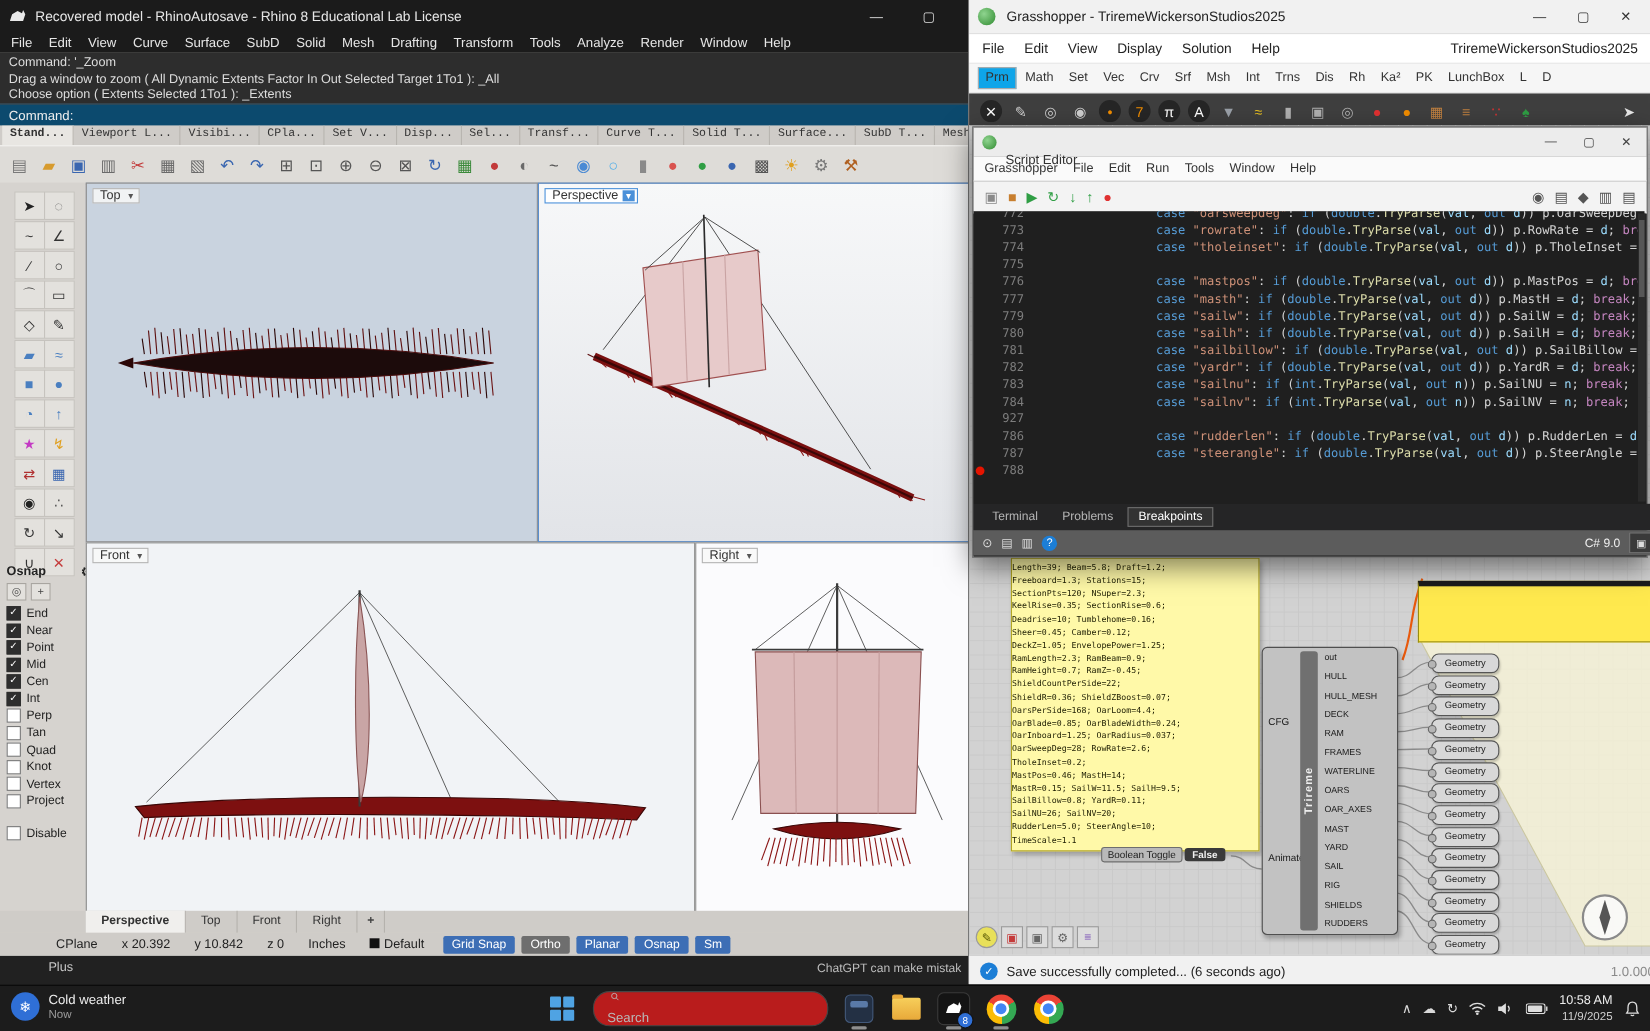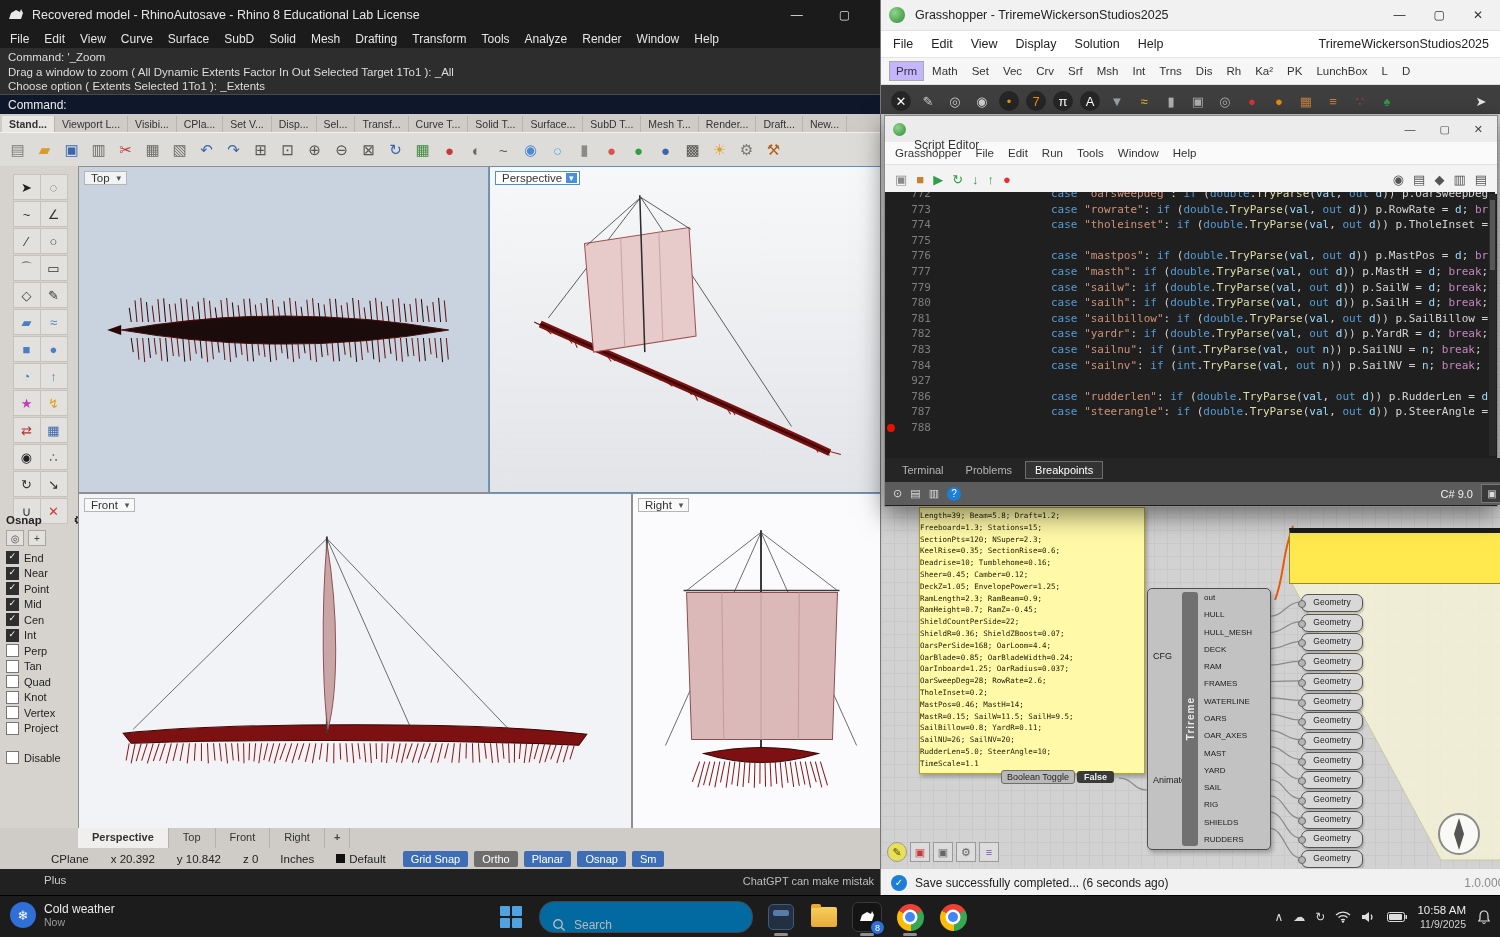--- a/index.html
+++ b/index.html
@@ -9,23 +9,23 @@
 
   
   #rhino{left:0;top:0;width:880px;height:895px;background:#d6d3cf;}
   .r-title{left:0;top:0;right:0;height:30px;background:#1b1b1b;display:flex;align-items:center;padding:0 8px;}
   .r-title-text{font-size:12.5px;color:#e6e6e6;margin-left:8px;white-space:nowrap;}
   .r-winbtns{margin-left:auto;display:flex;gap:36px;margin-right:22px;font-size:12px;color:#ddd;}
   .r-menu{left:0;top:30px;right:0;height:18px;background:#1b1b1b;display:flex;gap:15px;padding-left:10px;align-items:center;}
   .r-mi{color:#e6e6e6;font-size:12px;white-space:nowrap;}
   .r-hist{left:0;top:48px;right:0;height:46px;background:#2d2d2d;padding:2px 8px;overflow:hidden;}
   .r-cline{font-size:11.5px;line-height:14.5px;color:#ddd;white-space:nowrap;}
-  .r-cmdline{left:0;top:94px;right:0;height:20px;background:#0f172a;border-top:1px solid #4a4a4a;color:#eee;
+  .r-cmdline{left:0;top:94px;right:0;height:20px;background:#0c4a6e;border-top:1px solid #4a4a4a;color:#eee;
     font-size:12px;display:flex;align-items:center;padding-left:8px;gap:6px;}
-  .r-ttabs{left:0;top:114px;right:0;height:18px;background:#cfccc8;display:flex;align-items:flex-end;padding-left:2px;overflow:hidden;}
+  .r-ttabs{left:0;top:114px;right:0;height:18px;background:#cfccc8;display:flex;padding-left:2px;overflow:hidden;font-family:Liberation Mono, monospace;}
   .r-ttab{font-size:10.5px;color:#333;padding:2px 7px;border-right:1px solid #b8b5b0;white-space:nowrap;}
   .r-ttab.active{background:#e8e6e2;font-weight:bold;}
   .r-icons{left:0;top:132px;right:0;height:34px;background:#dedcd8;border-bottom:1px solid #a8a5a0;border-top:1px solid #f4f3f1;
     display:flex;align-items:center;gap:4px;padding:0 6px;overflow:hidden;}
   .r-ic{width:23px;height:24px;display:flex;align-items:center;justify-content:center;font-size:15px;flex:none;}
   .r-rail{left:0;top:166px;width:78px;bottom:67px;background:#d6d3cf;}
   .r-palette{display:grid;grid-template-columns:26px 26px;justify-content:center;gap:1px;padding-top:8px;}
   .p-ic{width:26px;height:24px;display:flex;align-items:center;justify-content:center;font-size:13px;background:#e3e1dd;border:1px solid #c6c3be;}
   .r-osnap{position:absolute;left:0;top:344px;width:78px;padding:2px 6px;}
   .os-head{display:flex;justify-content:space-between;align-items:center;font-size:11.5px;color:#222;font-weight:bold;height:16px;}
@@ -68,21 +68,21 @@
   .g-title{height:30px;background:#f1f1f1;display:flex;align-items:center;padding:0 8px;border-bottom:1px solid #e0e0e0;}
   .g-logo{width:16px;height:16px;border-radius:50%;background:radial-gradient(circle at 35% 35%,#8fd48f,#2f8a2f);flex:none;}
   .g-title-text{font-size:12.5px;color:#222;margin-left:10px;white-space:nowrap;}
   .g-winbtns{margin-left:auto;display:flex;gap:28px;color:#333;font-size:12px;padding-right:10px;}
   .g-menu{height:26px;background:#fff;display:flex;align-items:center;padding:0 12px;border-bottom:1px solid #e4e4e4;}
   #gh-menu{display:flex;gap:18px;}
   .g-mi{font-size:12.5px;color:#222;}
   .g-doc{margin-left:auto;font-size:12.5px;color:#222;white-space:nowrap;}
   .g-tabs{height:26px;background:#f6f6f6;display:flex;align-items:center;gap:2px;padding:0 8px;border-bottom:1px solid #ddd;overflow:hidden;}
   .g-tab{font-size:11.5px;color:#333;padding:3px 6px;white-space:nowrap;}
-  .g-tab.active{background:#c4b5fd;border:1px solid #aaa;}
+  .g-tab.active{background:#0ea5e9;border:1px solid #aaa;}
   .g-toolbar{height:32px;background:#3f3f3f;display:flex;align-items:center;gap:7px;padding:0 10px;overflow:hidden;}
   .g-ic{width:20px;height:20px;display:flex;align-items:center;justify-content:center;font-size:13px;flex:none;}
   .g-toolbar .g-ic:last-child{margin-left:auto;}
   .ic-bg{border-radius:50%;}
   #gh-canvas{position:absolute;left:0;top:114px;width:620px;height:754px;overflow:hidden;background-color:#d2d2d2;
     background-image:linear-gradient(#c9c9c9 1px,transparent 1px),linear-gradient(90deg,#c9c9c9 1px,transparent 1px);background-size:13px 13px;}
   #gh-wires{position:absolute;left:0;top:0;width:620px;height:754px;}
   .g-yellow{position:absolute;left:408px;top:414px;width:220px;height:50px;background:#ffe94e;border:1px solid #9a8d10;border-top:5px solid #1c1c1c;}
   .g-panel{position:absolute;left:38px;top:393px;width:224px;height:263px;background:#fff9a8;border:1px solid #b3a623;
     box-shadow:2px 3px 4px rgba(0,0,0,.25);padding-top:2px;overflow:hidden;}
@@ -143,21 +143,21 @@
 
   
   #taskbar{left:0;top:895px;width:1500px;height:42px;background:#1c1c1c;border-top:1px solid #000;}
   .tb-weather{position:absolute;left:10px;top:6px;display:flex;gap:8px;align-items:center;}
   .tb-wicon{width:26px;height:26px;border-radius:50%;background:#2f6fd6;color:#fff;display:flex;align-items:center;justify-content:center;font-size:13px;}
   .tb-wl1{font-size:12px;color:#ececec;line-height:1.2;}
   .tb-wl2{font-size:10.5px;color:#9b9b9b;line-height:1.2;}
   .tb-center{position:absolute;left:496px;top:0;height:42px;display:flex;align-items:center;gap:13px;}
   .tb-start{width:24px;height:24px;display:grid;grid-template-columns:10px 10px;grid-template-rows:10px 10px;gap:2px;align-content:center;justify-content:center;}
   .tb-start span{background:#4fa3e3;border-radius:1px;}
-  .tb-search{width:200px;height:30px;background:#0369a1;border:1px solid #454545;border-radius:15px;display:flex;align-items:flex-end;gap:8px;padding-left:12px;}
+  .tb-search{width:200px;height:30px;background:#b91c1c;border:1px solid #454545;border-radius:15px;display:flex;align-items:flex-start;gap:8px;padding-left:12px;flex-direction:column;}
   .tb-search-text{font-size:12px;color:#b9b9b9;}
   .tb-app{width:30px;height:30px;position:relative;display:flex;align-items:center;justify-content:center;}
   .running::after{content:"";position:absolute;bottom:-4px;left:50%;transform:translateX(-50%);width:14px;height:3px;border-radius:2px;background:#8f8f8f;}
   .tb-winapp{width:24px;height:24px;border-radius:5px;background:#233044;border:1px solid #43597a;position:relative;}
   .tb-winapp::before{content:"";position:absolute;left:4px;top:5px;right:4px;height:6px;background:#5a7aa8;border-radius:2px;}
   .tb-folder{width:26px;height:20px;background:linear-gradient(#f7cf5b,#e8a93a);border-radius:2px;position:relative;}
   .tb-folder::before{content:"";position:absolute;left:0;top:-3px;width:10px;height:4px;background:#e8a93a;border-radius:2px 2px 0 0;}
   .tb-rhino{width:28px;height:28px;border-radius:6px;background:#141414;border:1px solid #3a3a3a;display:flex;align-items:center;justify-content:center;position:relative;}
   .tb-rhino-badge{position:absolute;right:-4px;bottom:-4px;width:13px;height:13px;border-radius:50%;background:#2f6fd6;color:#fff;font-size:9px;
     display:flex;align-items:center;justify-content:center;border:1px solid #111;}

